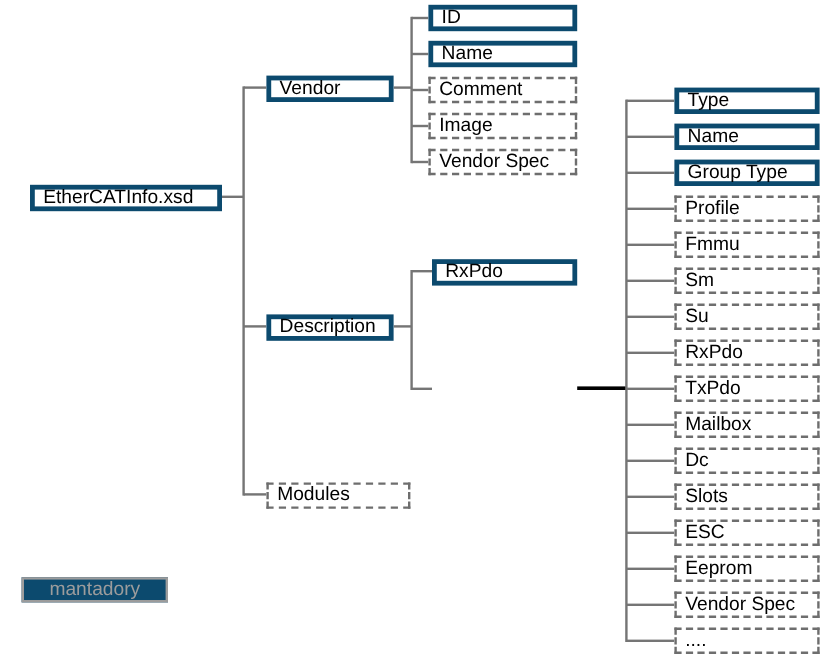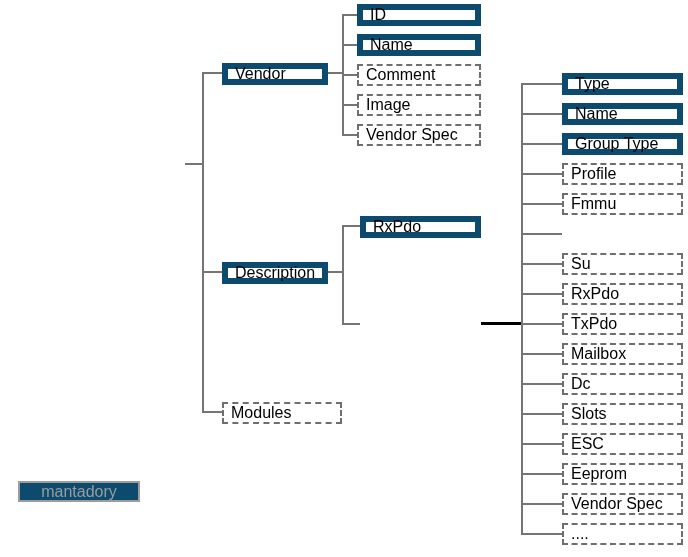--- a/index.html
+++ b/index.html
@@ -4,21 +4,21 @@
 <title>EtherCATInfo.xsd schema tree</title>
 <style>
   html,body{margin:0;padding:0;background:#fff;}
   .canvas{
     position:relative;width:688px;height:557px;background:#fff;
     font-family:"Liberation Sans",sans-serif;overflow:hidden;
   }
   
   .node{
     position:absolute;height:22px;box-sizing:border-box;background:#fff;
-    border:6px solid #0c4a6e;color:#000;font-size:16px;line-height:16px;
+    border:4px solid #0c4a6e;color:#000;font-size:16px;line-height:16px;
     display:flex;align-items:center;padding-left:7px;white-space:nowrap;
     z-index:2;
   }
   .node.dashed{border:2px dashed #6e6e6e;}
   
   .hl{position:absolute;height:2px;background:#757575;z-index:1;}
   .vl{position:absolute;width:2px;background:#757575;z-index:1;}
   .hl.thick{height:3px;background:#000;}
   
   .legend-box{
@@ -65,20 +65,23 @@
   <div class="hl" style="left:522px;top:293px;width:40px"></div>
   <div class="hl" style="left:522px;top:323px;width:40px"></div>
   <div class="hl" style="left:522px;top:353px;width:40px"></div>
   <div class="hl" style="left:522px;top:383px;width:40px"></div>
   <div class="hl" style="left:522px;top:413px;width:40px"></div>
   <div class="hl" style="left:522px;top:443px;width:40px"></div>
   <div class="hl" style="left:522px;top:473px;width:40px"></div>
   <div class="hl" style="left:522px;top:503px;width:40px"></div>
   <div class="hl" style="left:522px;top:533px;width:40px"></div>
 
+  <div class="node" style="left:25px;top:154px;width:160px">
+    <span>EtherCATInfo.xsd</span>
+  </div>
 
   <div class="node" style="left:222px;top:63px;width:106px">
     <span>Vendor</span>
   </div>
   <div class="node" style="left:222px;top:262px;width:106px">
     <span>Description</span>
   </div>
   <div class="node dashed" style="left:222px;top:402px;width:120px">
     <span>Modules</span>
   </div>
@@ -111,20 +114,23 @@
   </div>
   <div class="node" style="left:562px;top:133px;width:121px">
     <span>Group Type</span>
   </div>
   <div class="node dashed" style="left:562px;top:163px;width:121px">
     <span>Profile</span>
   </div>
   <div class="node dashed" style="left:562px;top:193px;width:121px">
     <span>Fmmu</span>
   </div>
+  <div class="node dashed" style="left:562px;top:223px;width:121px">
+    <span>Sm</span>
+  </div>
   <div class="node dashed" style="left:562px;top:253px;width:121px">
     <span>Su</span>
   </div>
   <div class="node dashed" style="left:562px;top:283px;width:121px">
     <span>RxPdo</span>
   </div>
   <div class="node dashed" style="left:562px;top:313px;width:121px">
     <span>TxPdo</span>
   </div>
   <div class="node dashed" style="left:562px;top:373px;width:121px">

